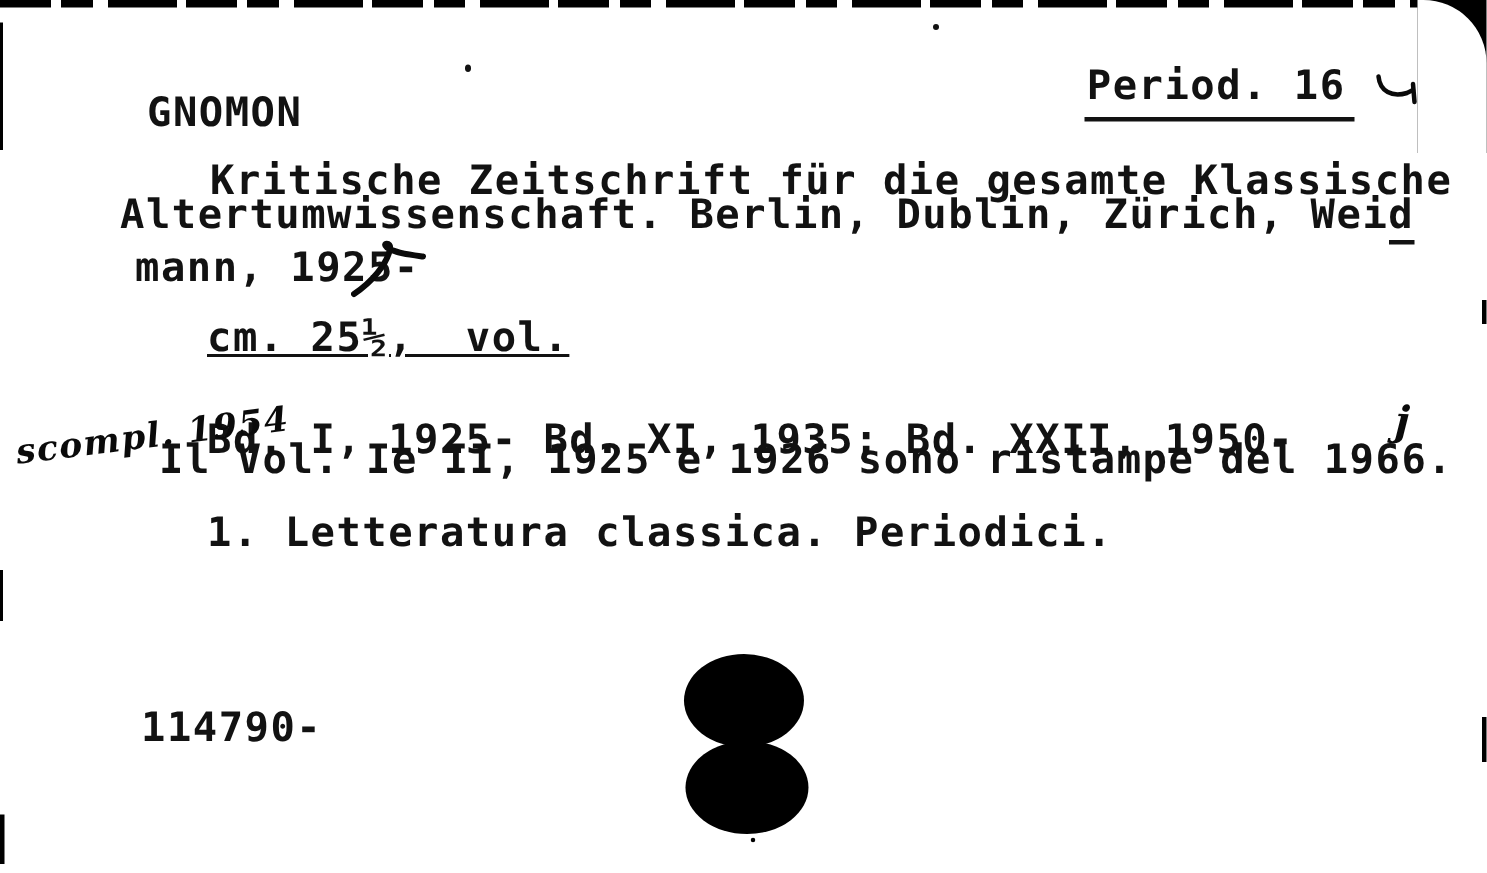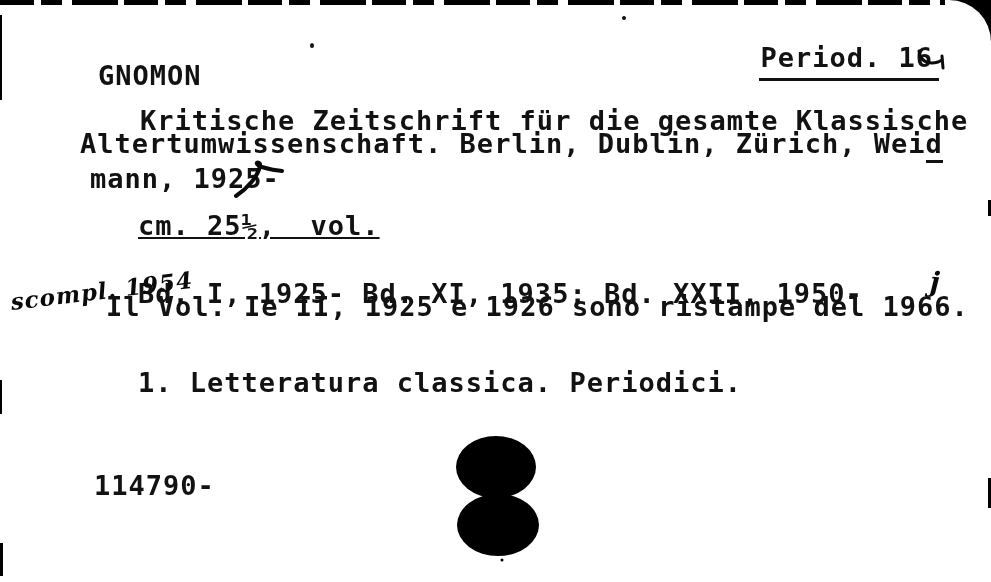--- a/index.html
+++ b/index.html
@@ -64,21 +64,21 @@
   <div class="corner-carve"></div>
 </div>
 <div class="edge" style="left:0;top:15px;width:2px;height:85px;"></div>
 <div class="edge" style="left:0;top:380px;width:2px;height:34px;"></div>
 <div class="edge" style="left:0;top:543px;width:3px;height:33px;"></div>
 <div class="edge" style="right:0;top:200px;width:3px;height:16px;"></div>
 <div class="edge" style="right:0;top:478px;width:3px;height:30px;"></div>
 <div class="noise-dot" style="left:622px;top:16px;width:4px;height:4px;"></div>
 <div class="noise-dot" style="left:310px;top:43px;width:4px;height:5px;"></div>
 
-<div class="tw" style="left:724px;top:10px;text-align:right;">
+<div class="tw" style="left:688px;top:10px;text-align:right;">
   <span class="heading">Period. 16</span>
 </div>
 
 <svg style="left:916px;top:48px;" width="34" height="24" viewBox="0 0 34 24">
   <path d="M3 3 C 4 13, 12 17, 22 14 L 26 12" fill="none" stroke="#0a0a0a" stroke-width="3" stroke-linecap="round"></path>
   <path d="M26 8 L 27 20" fill="none" stroke="#0a0a0a" stroke-width="3" stroke-linecap="round"></path>
 </svg>
 
 <div class="tw" style="left:98px;top:60px;">GNOMON</div>
 
@@ -95,21 +95,21 @@
 <div class="tw" style="left:138px;top:210px;text-decoration:underline;">cm. 25½,  vol.</div>
 
 <div class="tw" style="left:138px;top:278px;text-align:right;">Bd. I, 1925- Bd. XI, 1935; Bd. XXII, 1950-</div>
 
 <div class="handwriting note-hand">scompl. 1954</div>
 
 <div class="tw" style="left:106px;top:291px;">Il Vol. Ie II, 1925 e 1926 sono ristampe del 1966.</div>
 
 <div class="handwriting j-hand">j</div>
 
-<div class="tw" style="left:138px;top:340px;margin-top:27px;">1. Letteratura classica. Periodici.</div>
+<div class="tw" style="left:138px;top:340px;">1. Letteratura classica. Periodici.</div>
 
 <div class="tw" style="left:94px;top:457px;margin-top:13px;">114790-</div>
 
 <svg style="left:450px;top:430px;" width="100" height="135" viewBox="0 0 100 135">
   <ellipse cx="46" cy="37" rx="40" ry="31" fill="#000"></ellipse>
   <ellipse cx="48" cy="95" rx="41" ry="31" fill="#000"></ellipse>
   <circle cx="52" cy="130" r="1.5" fill="#000"></circle>
 </svg>
 
 </body></html>

